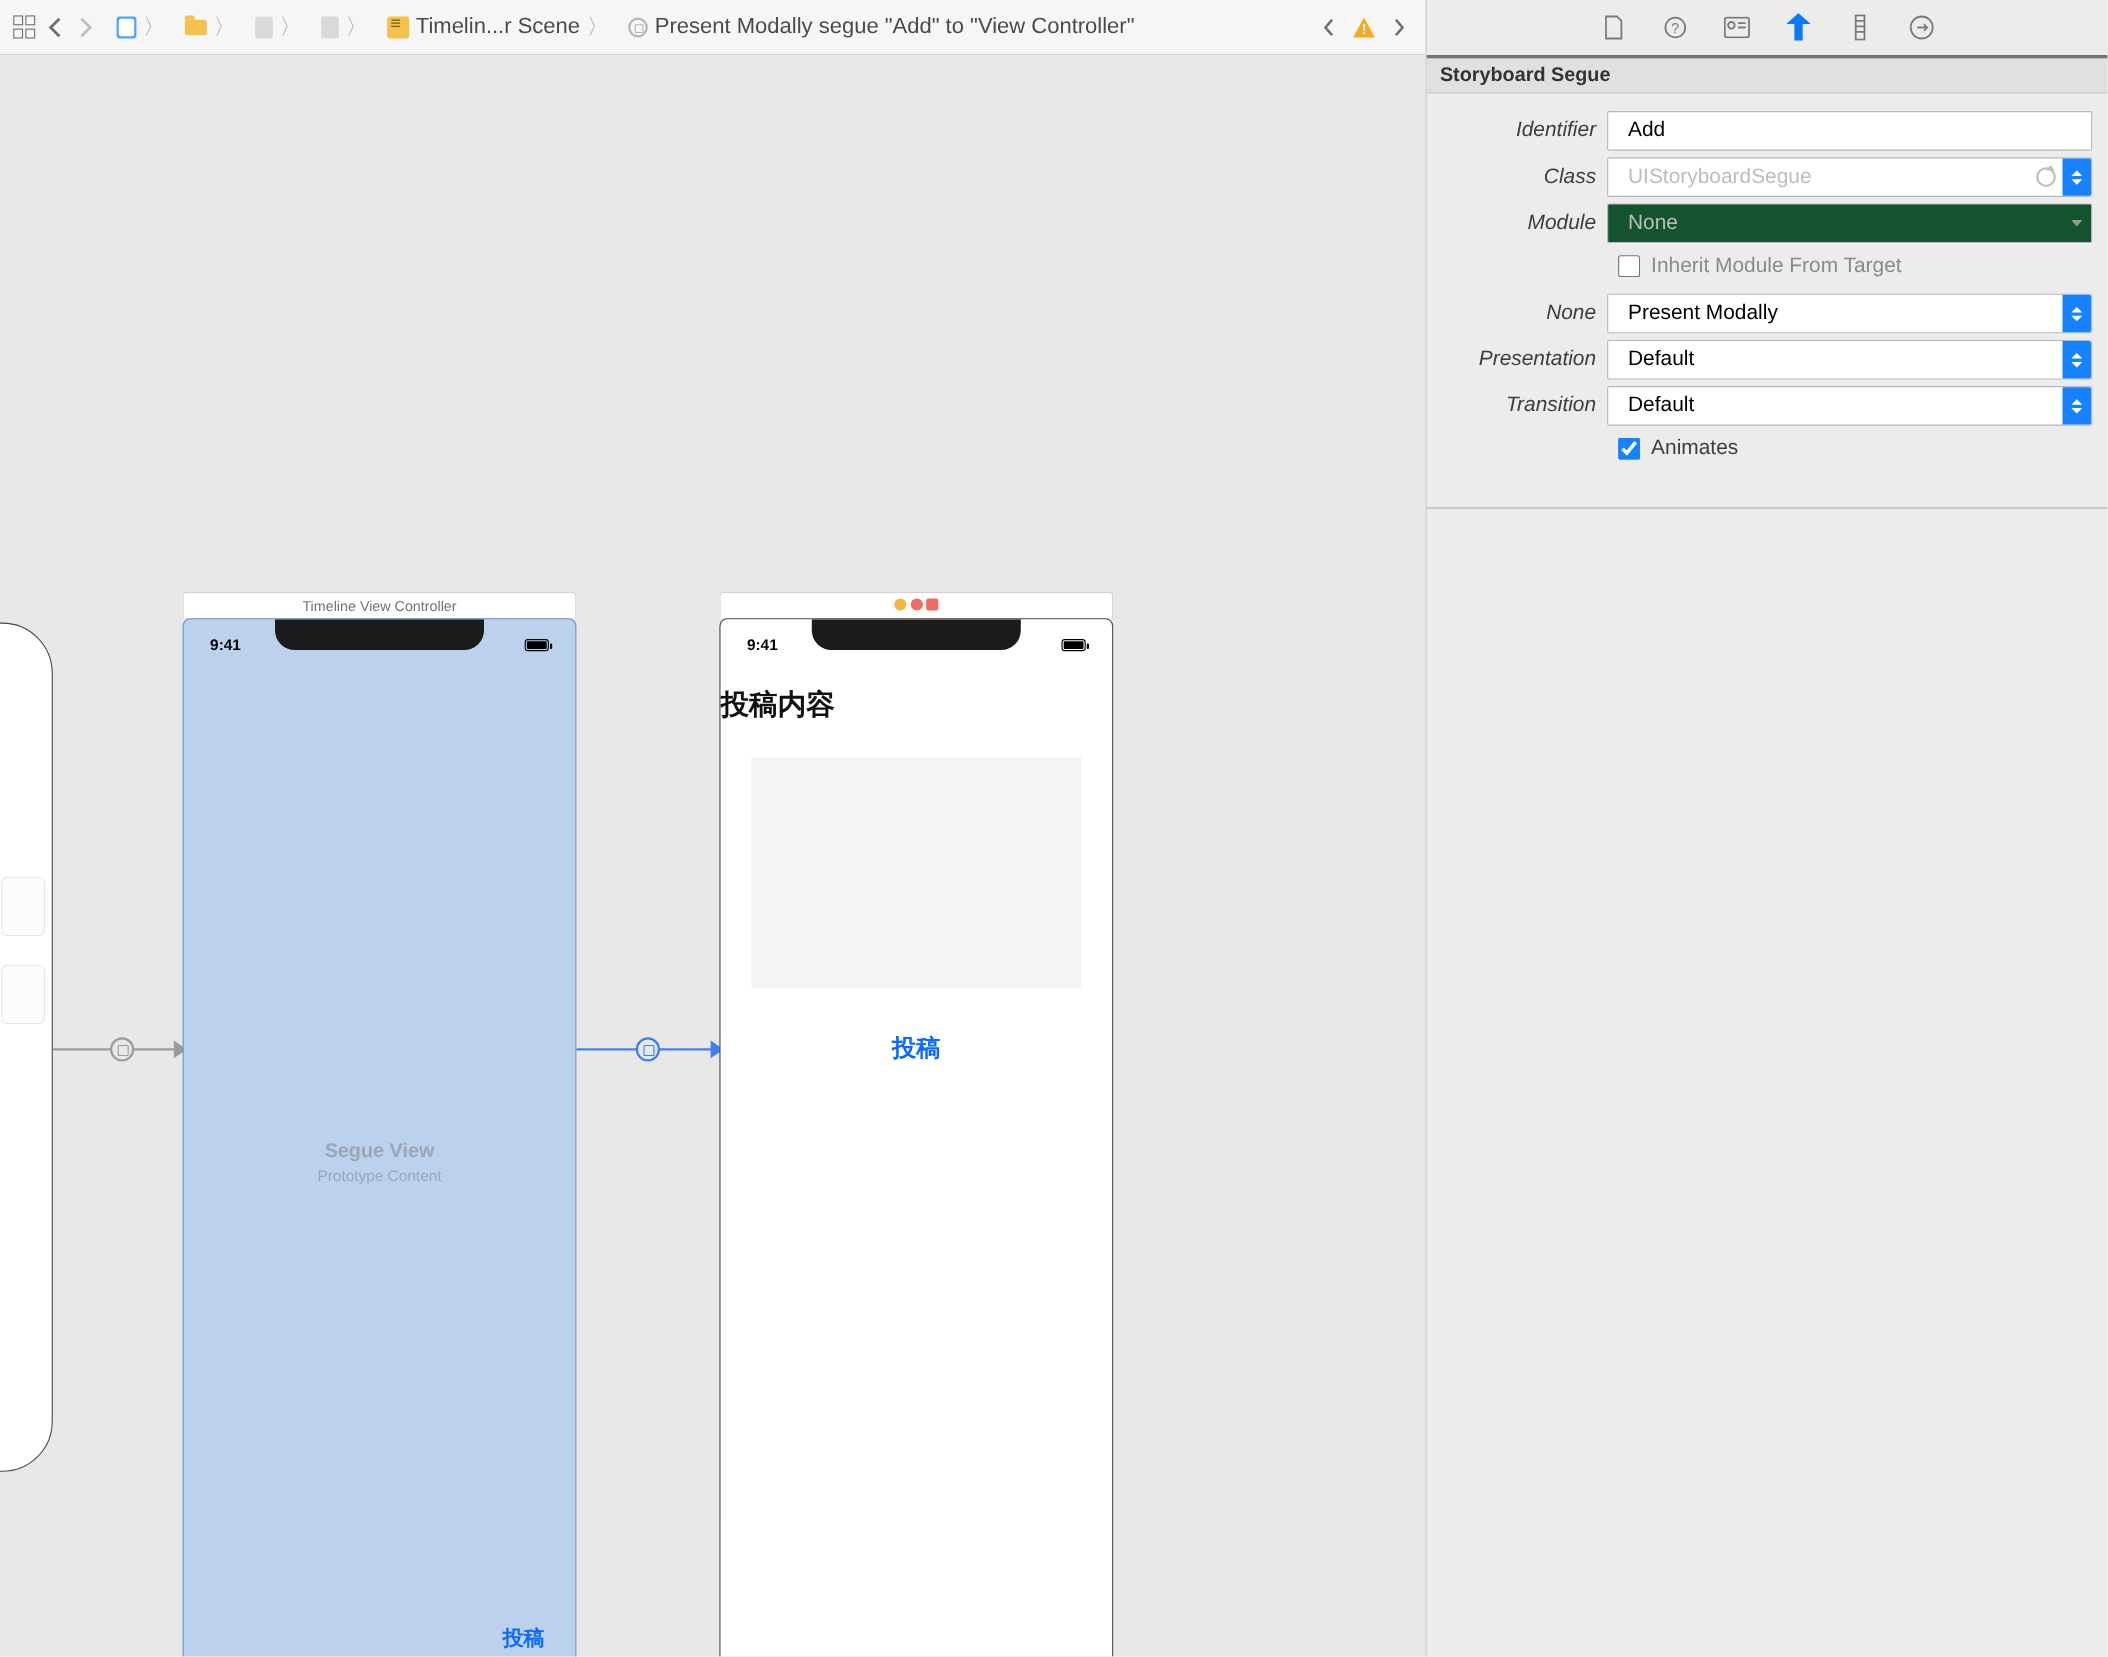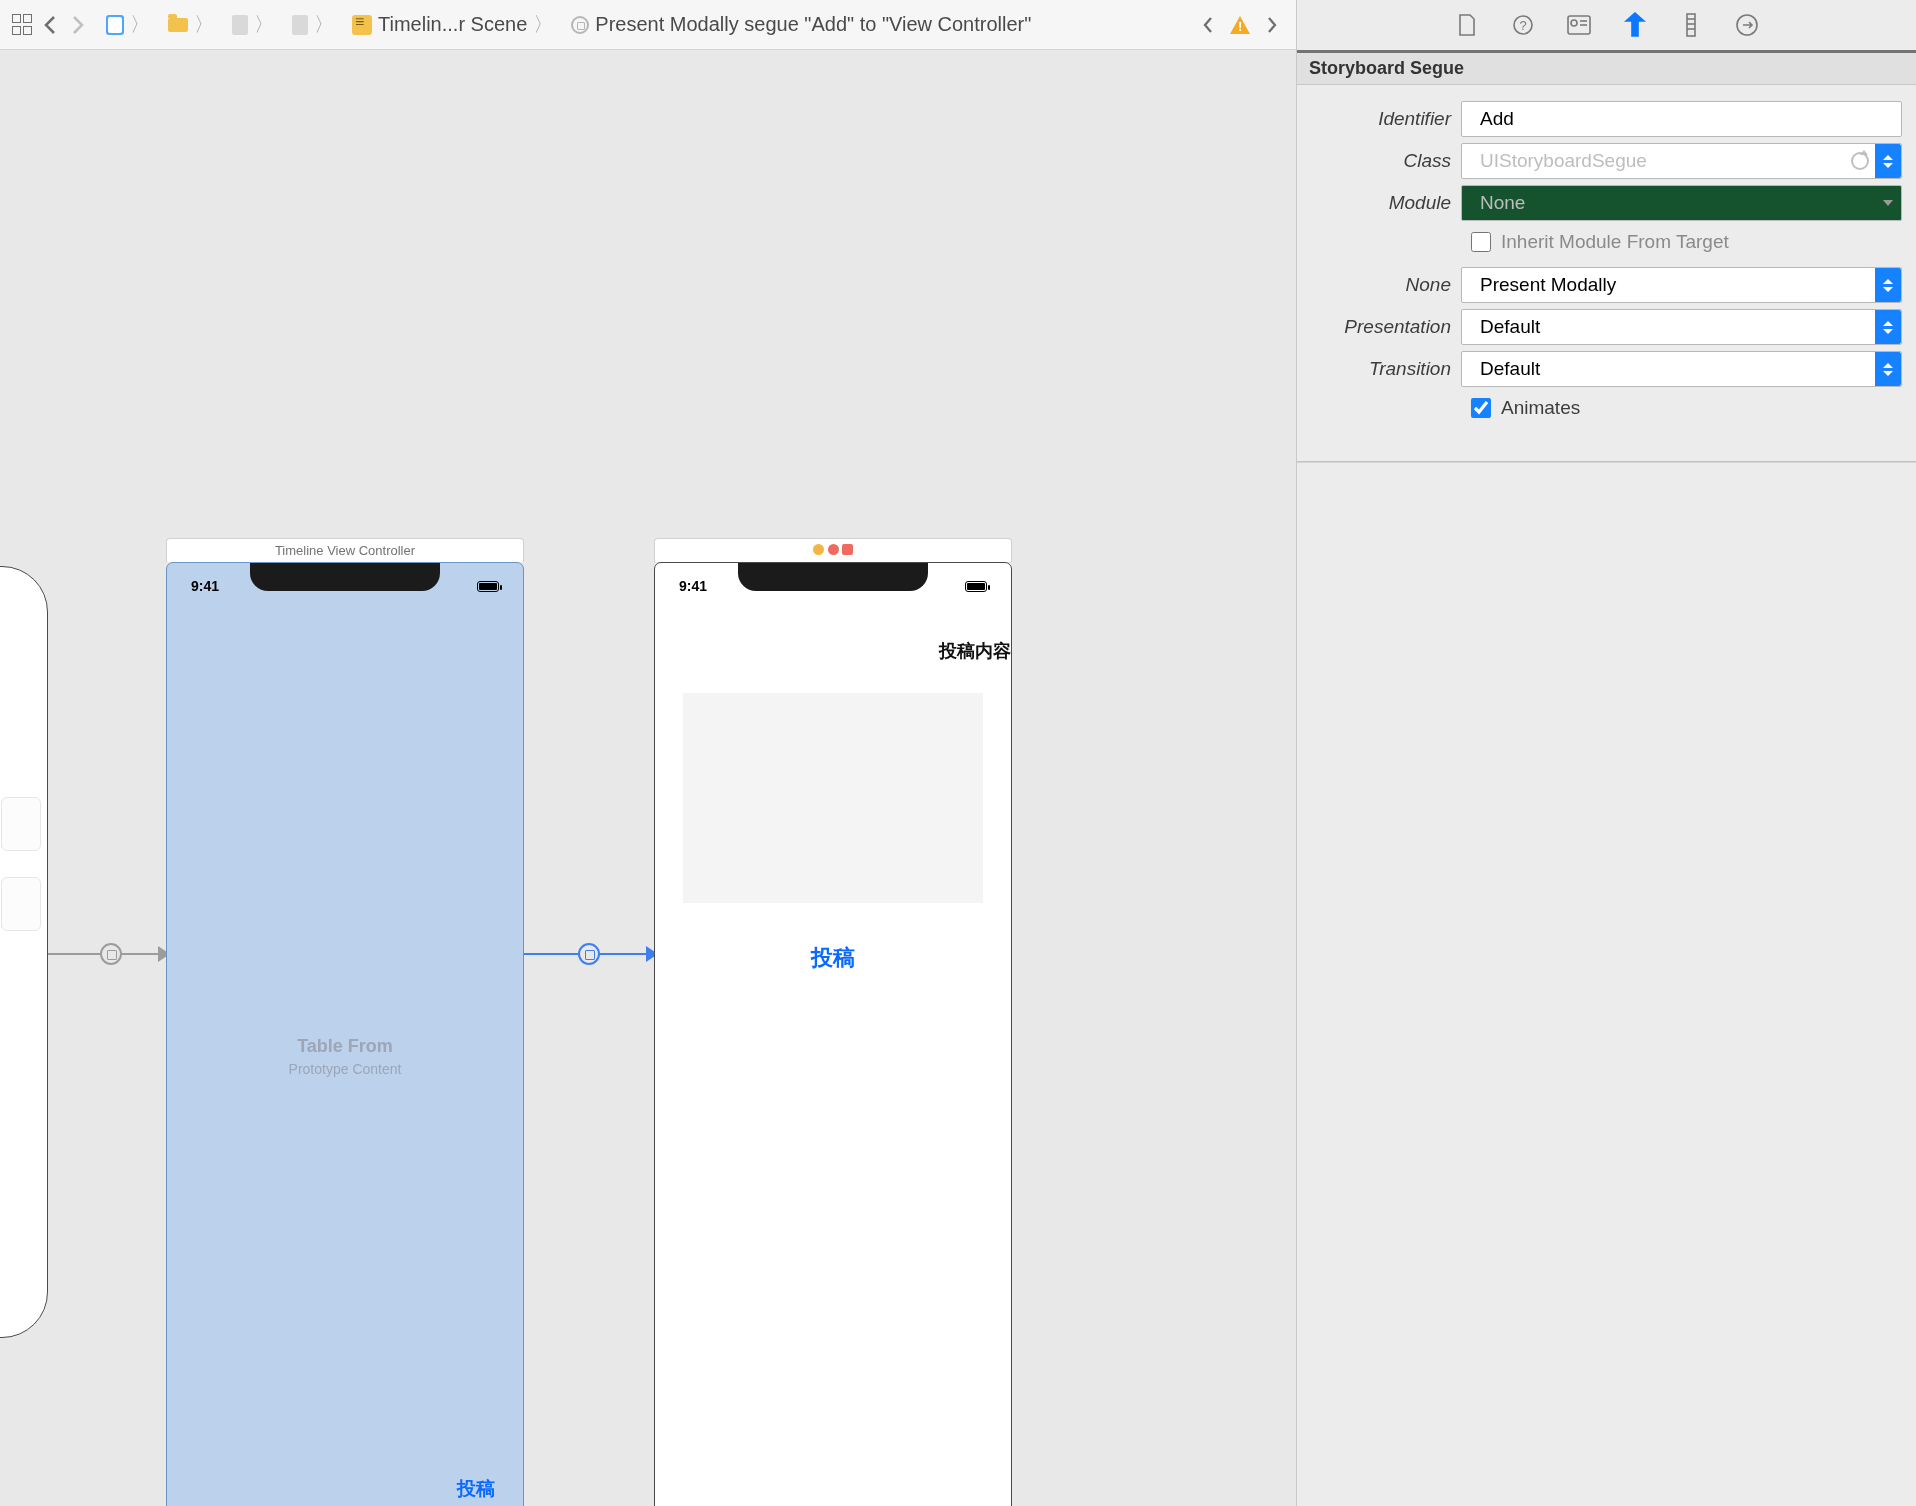--- a/index.html
+++ b/index.html
@@ -108,21 +108,21 @@
       height:36px;
     }
     .battery { width:22px; height:11px; border:1.3px solid #000; border-radius:3px; position:relative;}
     .battery::after { content:""; position:absolute; right:-4px; top:3px; width:2px; height:5px; background:#000; border-radius:1px;}
     .battery::before { content:""; position:absolute; left:1px; top:1px; width:18px; height:7px; background:#000; border-radius:1px;}
     .home-ind { position:absolute; bottom:10px; left:50%; transform:translateX(-50%); width:130px; height:5px; background:#1b1b1b; border-radius:3px;}
     .tv-label { position:absolute; top:50%; left:0; width:100%; text-align:center; transform:translateY(-50%); color:#9ca6b6; font-size:18px; font-weight:600;}
     .tv-sub { font-weight:400; font-size:14px; margin-top:4px;}
     .tab-item { position:absolute; bottom:46px; right:28px; color:#0a69ff; font-size:19px; font-weight:600;}
     
-    .post-title { text-align:right; font-size:18px; font-weight:700; margin-top:40px; color:#111;}
+    .post-title { text-align:left; font-size:26px; font-weight:700; margin-top:24px; color:#111;}
     .post-area { margin:30px auto 0; width:300px; height:210px; background:#f4f4f4; }
     .post-btn { text-align:center; color:#0a69ff; font-size:22px; font-weight:600; margin-top:40px;}
     
     
     .phone-partial {
       position:absolute;
       top:516px;
       left:-310px;
       width:358px;
       height:772px;
@@ -340,21 +340,21 @@
     <div class="scene-title" style="width:358px;">
       <span>Timeline View Controller</span>
     </div>
     <div class="phone selected">
       <div class="status-bar">
         <span>9:41</span>
         <span class="battery"></span>
       </div>
       <div class="notch"></div>
       <div class="tv-label">
-        <div>Table From</div>
+        <div>Segue View</div>
         <div class="tv-sub">Prototype Content</div>
       </div>
       <div class="tab-item">投稿</div>
       <div class="home-ind"></div>
     </div>
   </div>
 
   <div class="segue blue" style="left:524px; top:903px; width:130px;">
     <div class="node" style="left:54px;"></div>
     <div class="arrowhead"></div>

